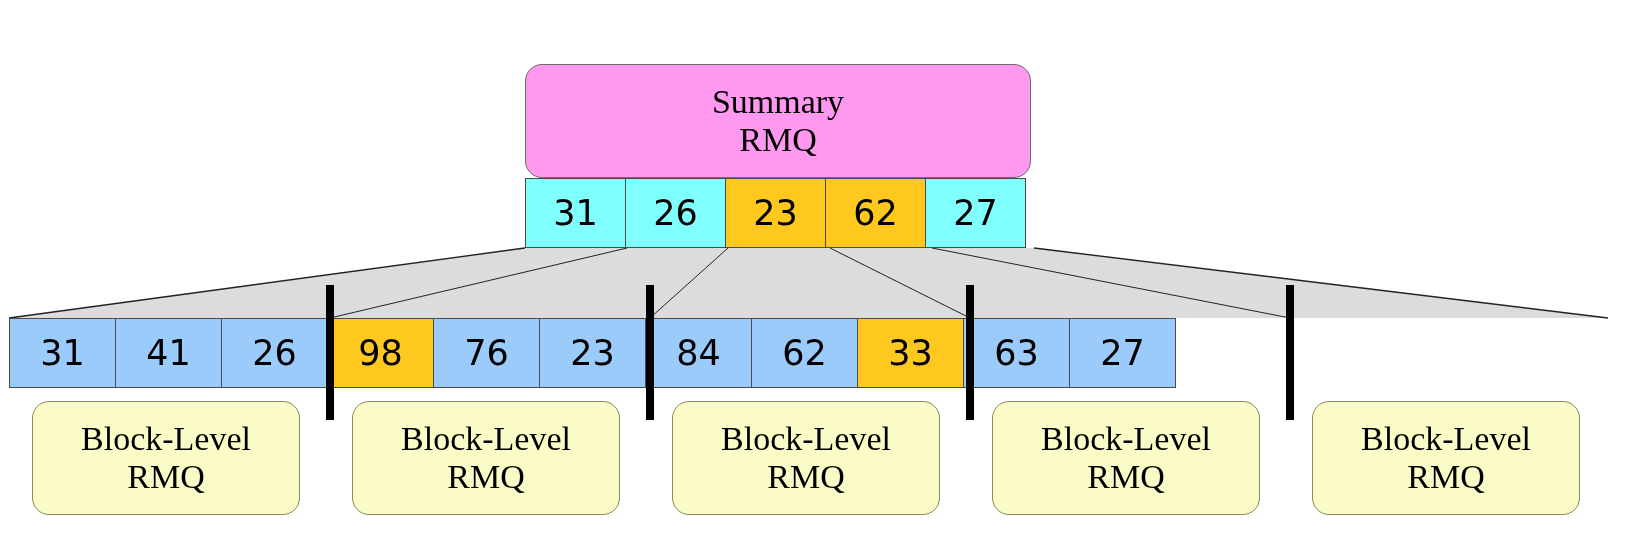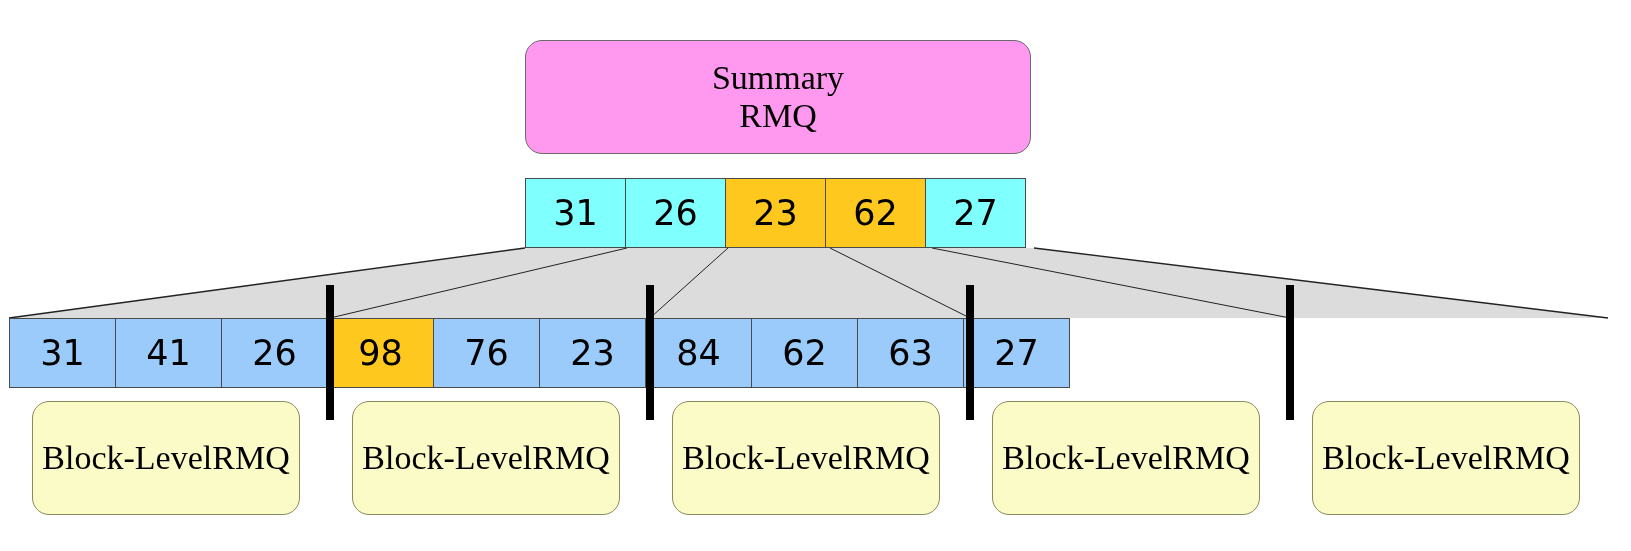--- a/index.html
+++ b/index.html
@@ -13,21 +13,21 @@
     height: 551px;
     background: #ffffff;
     font-family: "Liberation Serif", "DejaVu Serif", serif;
     overflow: hidden;
   }
 
   
   .summary-box {
     position: absolute;
     left: 525px;
-    top: 40px;
+    top: 64px;
     width: 506px;
     height: 114px;
     background: #FF99F0;
     border: 1px solid #6b6b6b;
     border-radius: 17px;
     box-sizing: border-box;
     display: flex;
     flex-direction: column;
     align-items: center;
     justify-content: center;
@@ -111,21 +111,21 @@
   
   .block-box {
     position: absolute;
     top: 401px;
     height: 114px;
     background: #FBFBC8;
     border: 1px solid #8a8a5a;
     border-radius: 17px;
     box-sizing: border-box;
     display: flex;
-    flex-direction: row;
+    flex-direction: column;
     align-items: center;
     justify-content: center;
     line-height: 1.12;
     font-size: 34px;
     color: #000000;
     z-index: 4;
   }
   .block-box .ln { display: block; }
 </style>
 </head>
@@ -162,20 +162,21 @@
 
   <div class="main-array" id="main-array">
       <div class="cell blue">31</div>
       <div class="cell blue">41</div>
       <div class="cell blue">26</div>
       <div class="cell orange">98</div>
       <div class="cell blue">76</div>
       <div class="cell blue">23</div>
       <div class="cell blue">84</div>
       <div class="cell blue">62</div>
+      <div class="cell orange">33</div>
       <div class="cell blue">63</div>
       <div class="cell blue">27</div>
     </div>
 
   <div id="separators">
       <div class="block-sep" style="left: 326px;"></div>
       <div class="block-sep" style="left: 646px;"></div>
       <div class="block-sep" style="left: 966px;"></div>
       <div class="block-sep" style="left: 1286px;"></div>
     </div>

